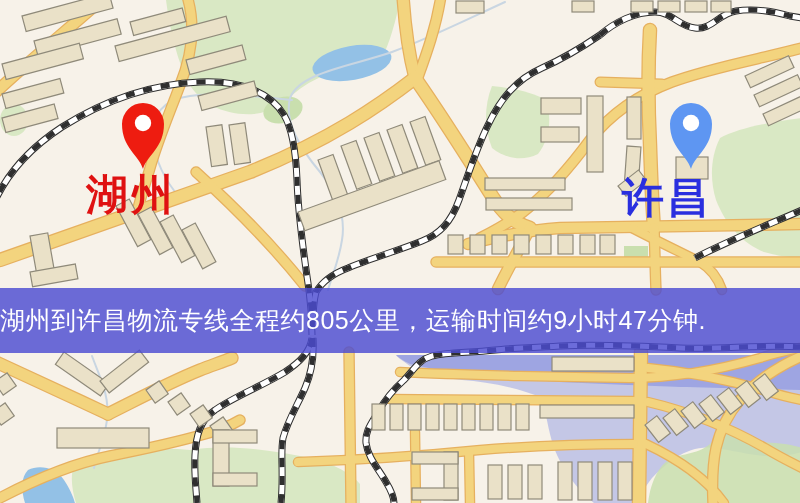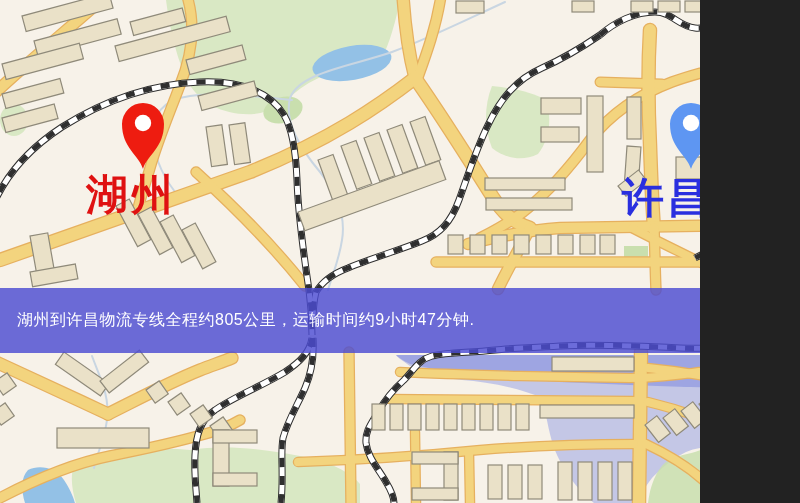--- a/index.html
+++ b/index.html
@@ -1,17 +1,17 @@
 <!DOCTYPE html>
 <html style="--map_bg: #f7f2e9; --road_fill: #f3d47e; --road_casing: #e6b05f; --building_fill: #eae1c8; --building_stroke: #8f8a7a; --green_area: #d9e8c4; --green_dark: #c9dfae; --water: #93c1e6; --water_overlay: rgba(120,135,225,0.40); --water_band: rgba(105,118,222,0.42); --railway_dark: #2f2f2f; --stream: #c9d6e2; --origin_pin: #ee1c10; --origin_label: #df1111; --destination_pin: #5e96f2; --destination_label: #2a2fdf; --banner_bg: rgba(76,76,210,0.82); --banner_text: #ffffff;"><head>
 <meta charset="utf-8">
 <style>
   html,body{margin:0;padding:0;background:#222;}
   .stage{
-    position:relative;width:700px;height:503px;overflow:hidden;
+    position:relative;width:800px;height:503px;overflow:hidden;
     background:var(--map_bg,#f7f2e9);
     font-family:"Liberation Sans", sans-serif;
   }
   .stage svg{position:absolute;left:0;top:0;}
   .bg{fill:var(--map_bg)}
   .green{fill:var(--green_area)}
   .green2{fill:var(--green_dark)}
   .water{fill:var(--water)}
   .wover{fill:var(--water_overlay)}
   .wband{fill:var(--water_band)}
@@ -29,22 +29,22 @@
     position:absolute;font-weight:700;font-size:42px;line-height:1;
     letter-spacing:3px;white-space:nowrap;user-select:none;
   }
   .label-origin{left:86px;top:174px;color:var(--origin_label)}
   .label-dest{left:622px;top:177px;color:var(--destination_label)}
   .banner{
     position:absolute;left:0;top:288px;width:800px;height:65px;
     background:var(--banner_bg);display:flex;align-items:center;
   }
   .banner-text{
-    color:var(--banner_text);font-size:16px;letter-spacing:0.5px;
-    padding-left:17px;white-space:nowrap;
+    color:var(--banner_text);font-size:25px;letter-spacing:0.5px;
+    white-space:nowrap;
   }
 </style>
 </head>
 <body>
 
 <div class="stage">
   <svg width="800" height="503" viewBox="0 0 800 503">
     <defs>
       <path id="rdTL1" d="M-4,92 C30,60 70,28 108,-6"></path>
       <path id="rdT" d="M187,-4 C196,25 192,55 180,85 C170,112 158,140 150,168 C146,182 141,196 137,212"></path>

